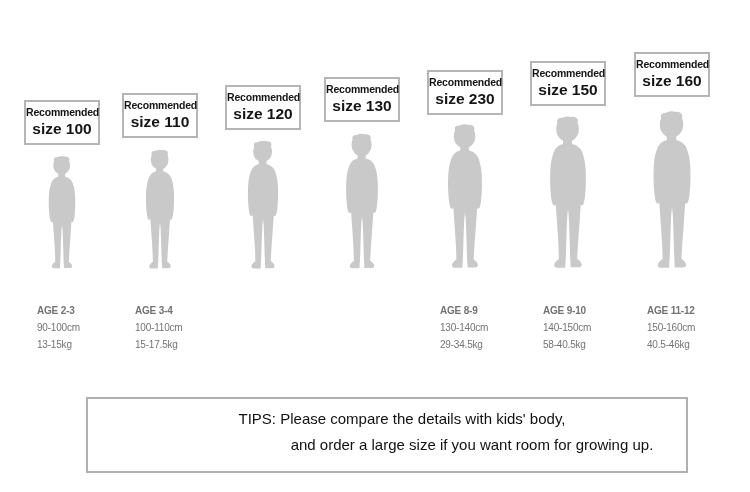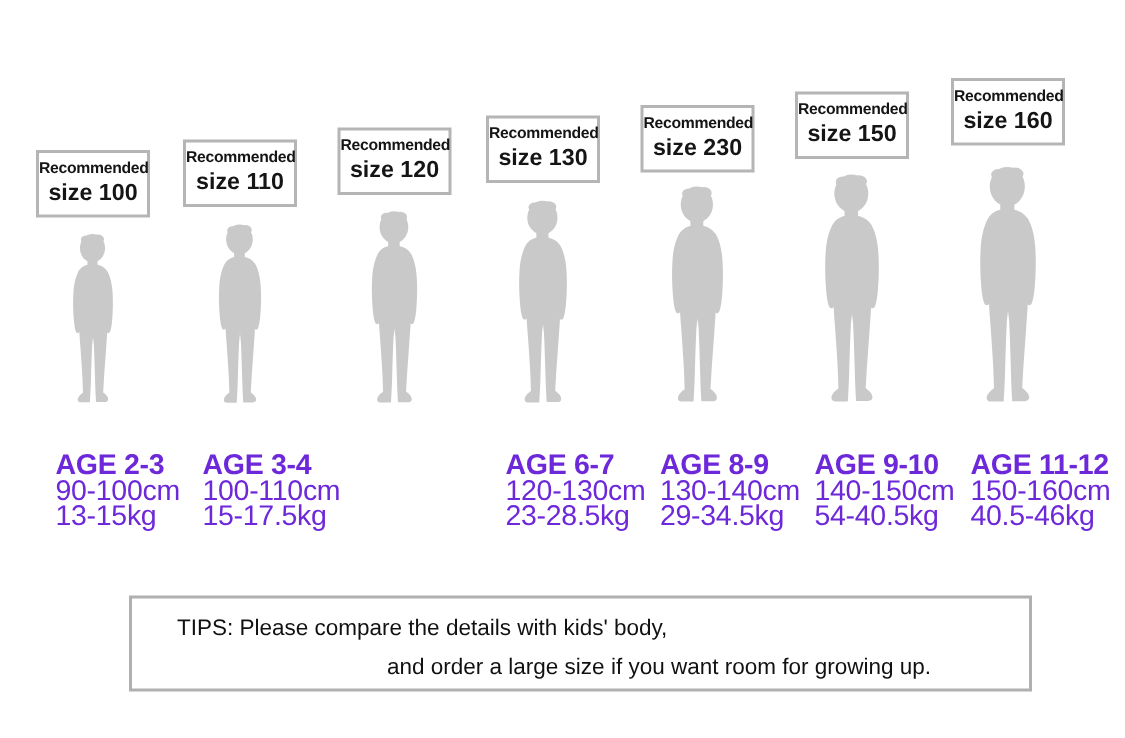--- a/index.html
+++ b/index.html
@@ -55,35 +55,36 @@
   .col3 .kid { width: 49px; height: 130px; }
   .col4 .kid { width: 52px; height: 137px; }
   .col5 .kid { width: 55px; height: 147px; }
   .col6 .kid { width: 58px; height: 155px; }
   .col7 .kid { width: 60px; height: 160px; }
 
   
   .meta {
     position: absolute; top: 302px; left: 25px;
     white-space: nowrap;
-    color: #6d28d9;
-    font-size: 19px; line-height: 17px;
+    color: #737373;
+    font-size: 10px; line-height: 17px;
     letter-spacing: -0.2px;
   }
   .meta .age { font-weight: 700; }
 
   
   .tips {
     position: absolute; left: 86px; top: 397px;
-    width: 602px; height: 64px;
+    width: 602px; height: 76px;
     box-sizing: border-box;
     border: 2px solid var(--tips-border, #b0b0b0);
     background: #fff;
     color: #111;
     font-size: 15px;
+    text-align: center;
   }
   .tips .t1 { margin: 11px 0 0 30px; }
   .tips .t2 { margin: 9px 0 14px 170px; }
 
   .defs-hidden { position: absolute; width: 0; height: 0; overflow: hidden; }
 </style>
 </head>
 <body>
 
 <svg class="defs-hidden" aria-hidden="true">
@@ -144,25 +145,20 @@
   </div>
 
   <div class="col col4">
     <div class="size-box">
       <div class="r1">Recommended</div>
       <div class="r2">size 130</div>
     </div>
     <svg class="kid" viewBox="0 0 64 170">
         <use href="#kid-figure"></use>
       </svg>
-    <div class="meta">
-      <div class="age">AGE 6-7</div>
-      <div>120-130cm</div>
-      <div>23-28.5kg</div>
-    </div>
   </div>
 
   <div class="col col5">
     <div class="size-box">
       <div class="r1">Recommended</div>
       <div class="r2">size 230</div>
     </div>
     <svg class="kid" viewBox="0 0 64 170">
         <use href="#kid-figure"></use>
       </svg>
@@ -177,21 +173,21 @@
     <div class="size-box">
       <div class="r1">Recommended</div>
       <div class="r2">size 150</div>
     </div>
     <svg class="kid" viewBox="0 0 64 170">
         <use href="#kid-figure"></use>
       </svg>
     <div class="meta">
       <div class="age">AGE 9-10</div>
       <div>140-150cm</div>
-      <div>54-40.5kg</div>
+      <div>58-40.5kg</div>
     </div>
   </div>
 
   <div class="col col7">
     <div class="size-box">
       <div class="r1">Recommended</div>
       <div class="r2">size 160</div>
     </div>
     <svg class="kid" viewBox="0 0 64 170">
         <use href="#kid-figure"></use>

